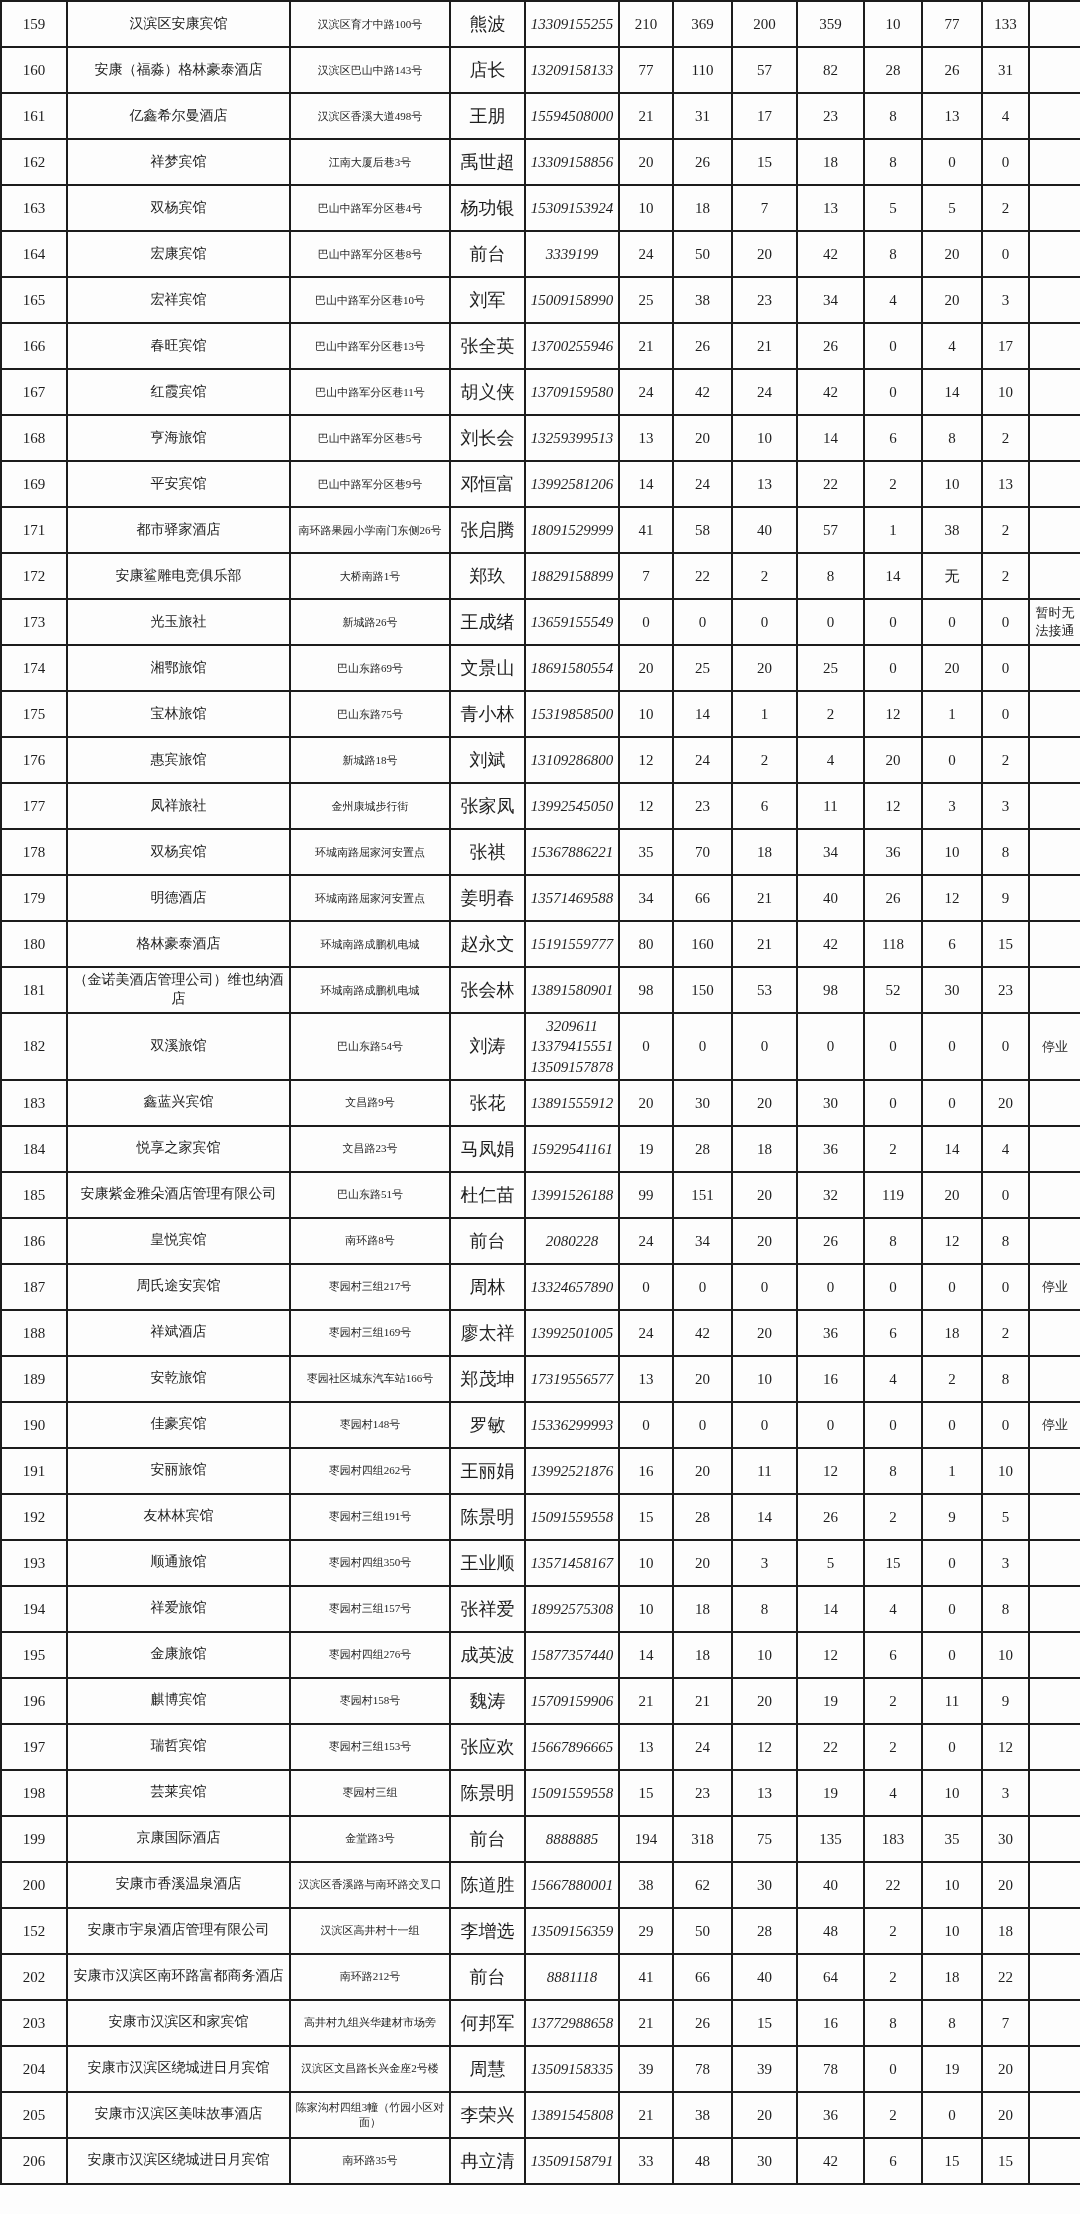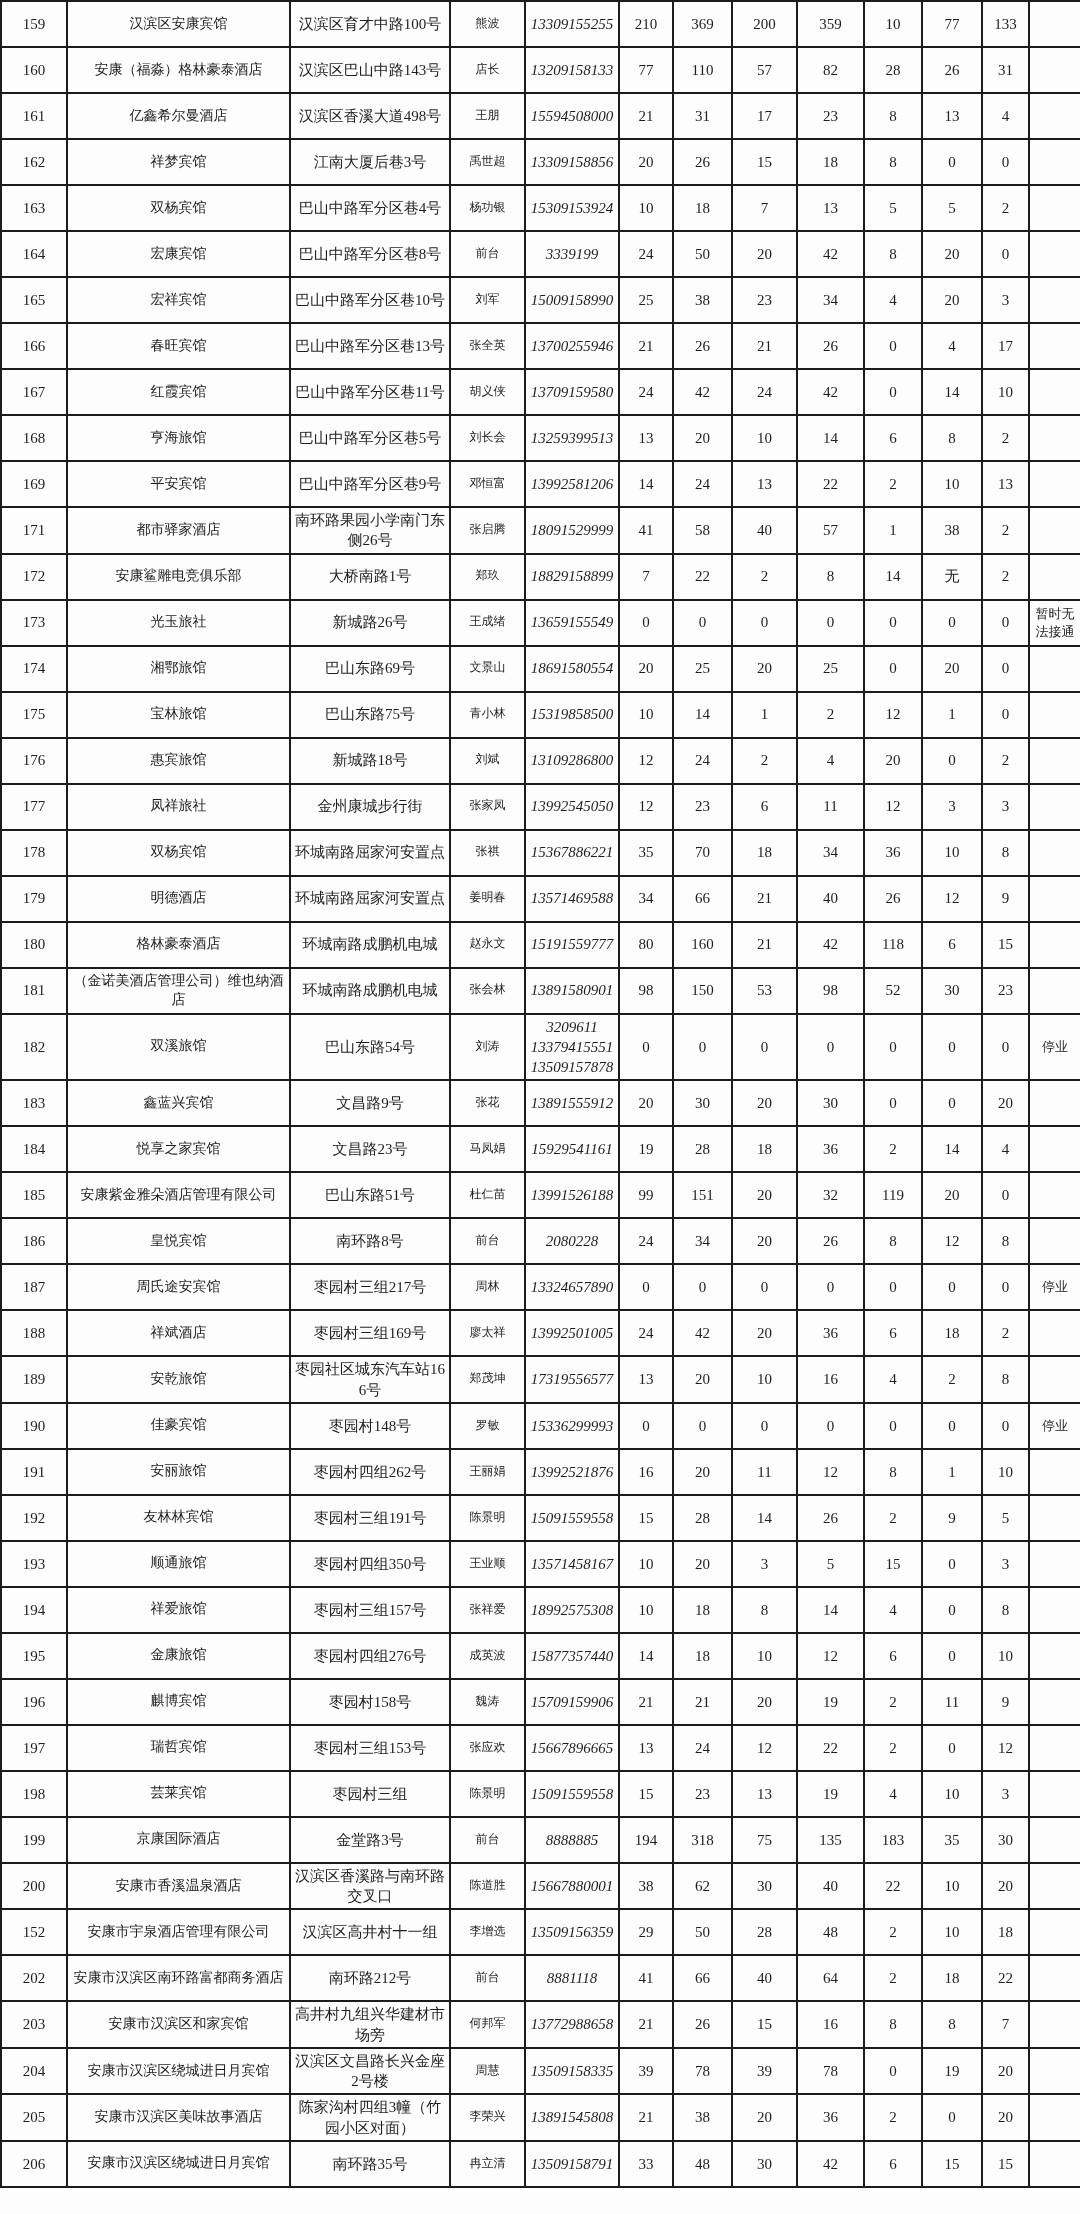--- a/index.html
+++ b/index.html
@@ -28,22 +28,22 @@
     vertical-align: middle;
     height: 40px;
     padding: 2px 2px;
     line-height: 1.35;
     word-break: break-all;
     overflow: hidden;
   }
   
   td.c0  { font-size: 15px; }                                   
   td.c1  { font-size: 14px; }                                   
-  td.c2  { font-size: 15px; margin-top: 24px; }                                   
-  td.c3  { font-size: 12px; font-family: Liberation Mono, monospace; }                                   
+  td.c2  { font-size: 11px; margin-top: 24px; }                                   
+  td.c3  { font-size: 18px; }                                   
   td.c4  { font-size: 15px; white-space: pre-line; font-style: italic; }            
   td.c5, td.c6, td.c7, td.c8, td.c9, td.c10, td.c11 { font-size: 15px; } 
   td.c12 { font-size: 13px; border-radius: 14px; }                                   
   td.flush-right { text-align: right; padding-right: 1px; }
 </style>
 </head>
 <body>
 
 <div class="doc">
   <table class="roster">

